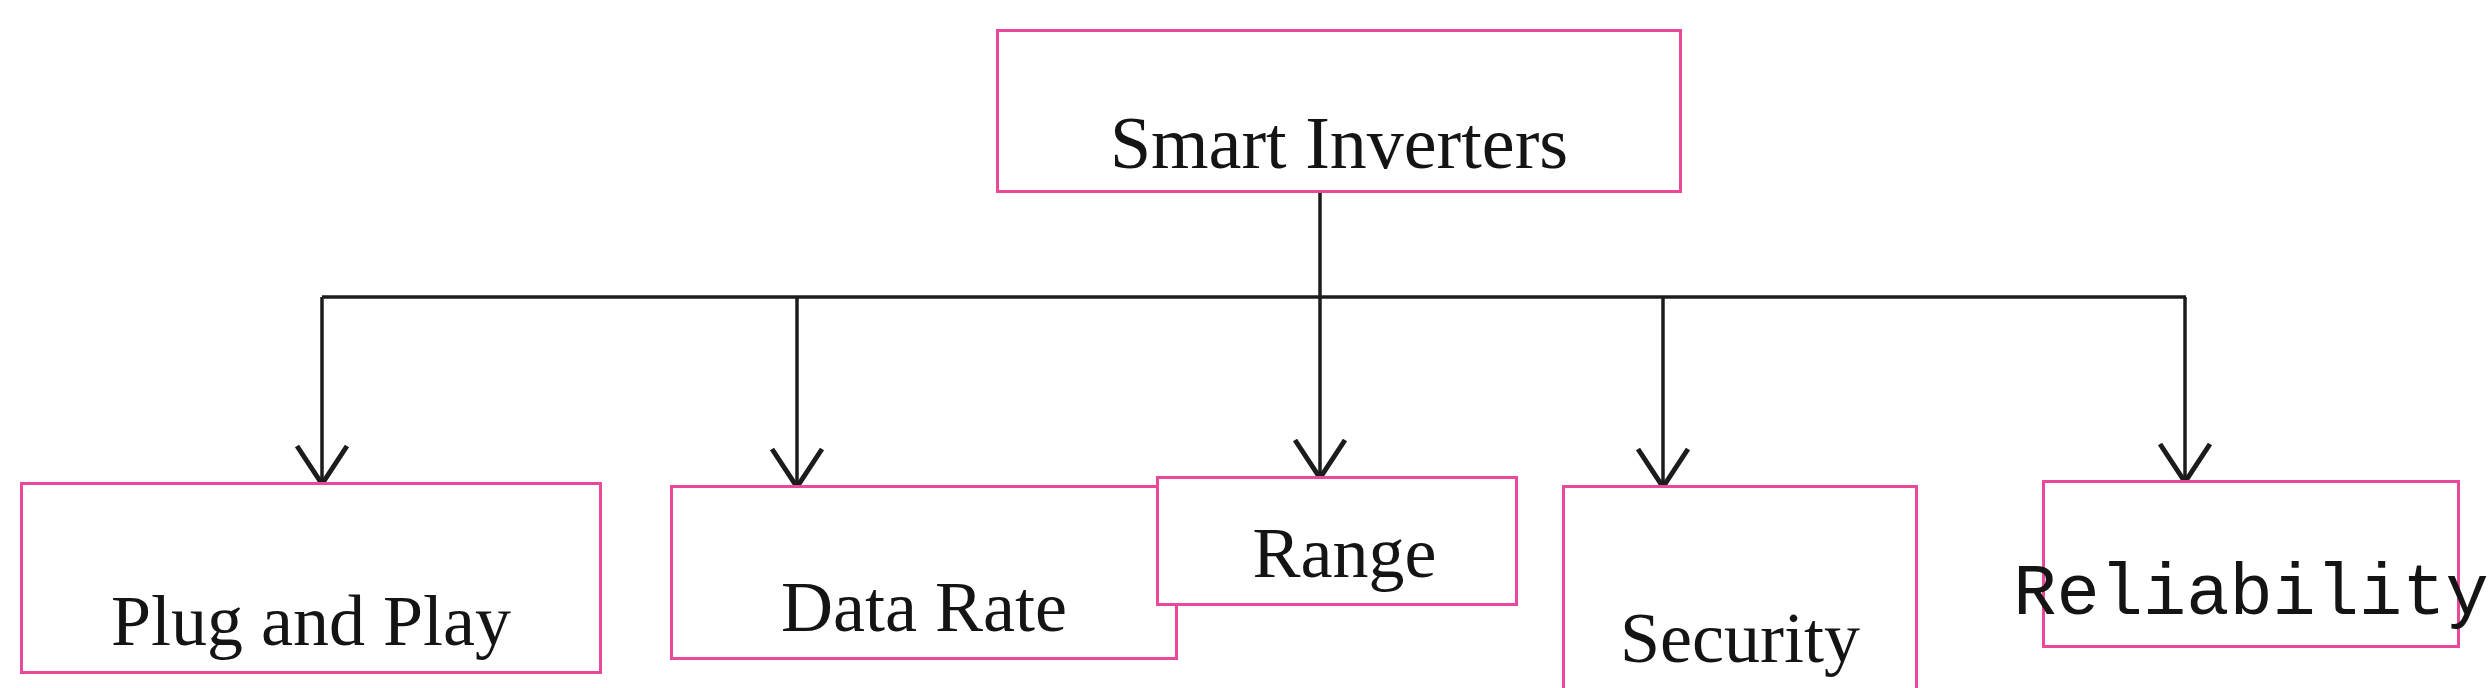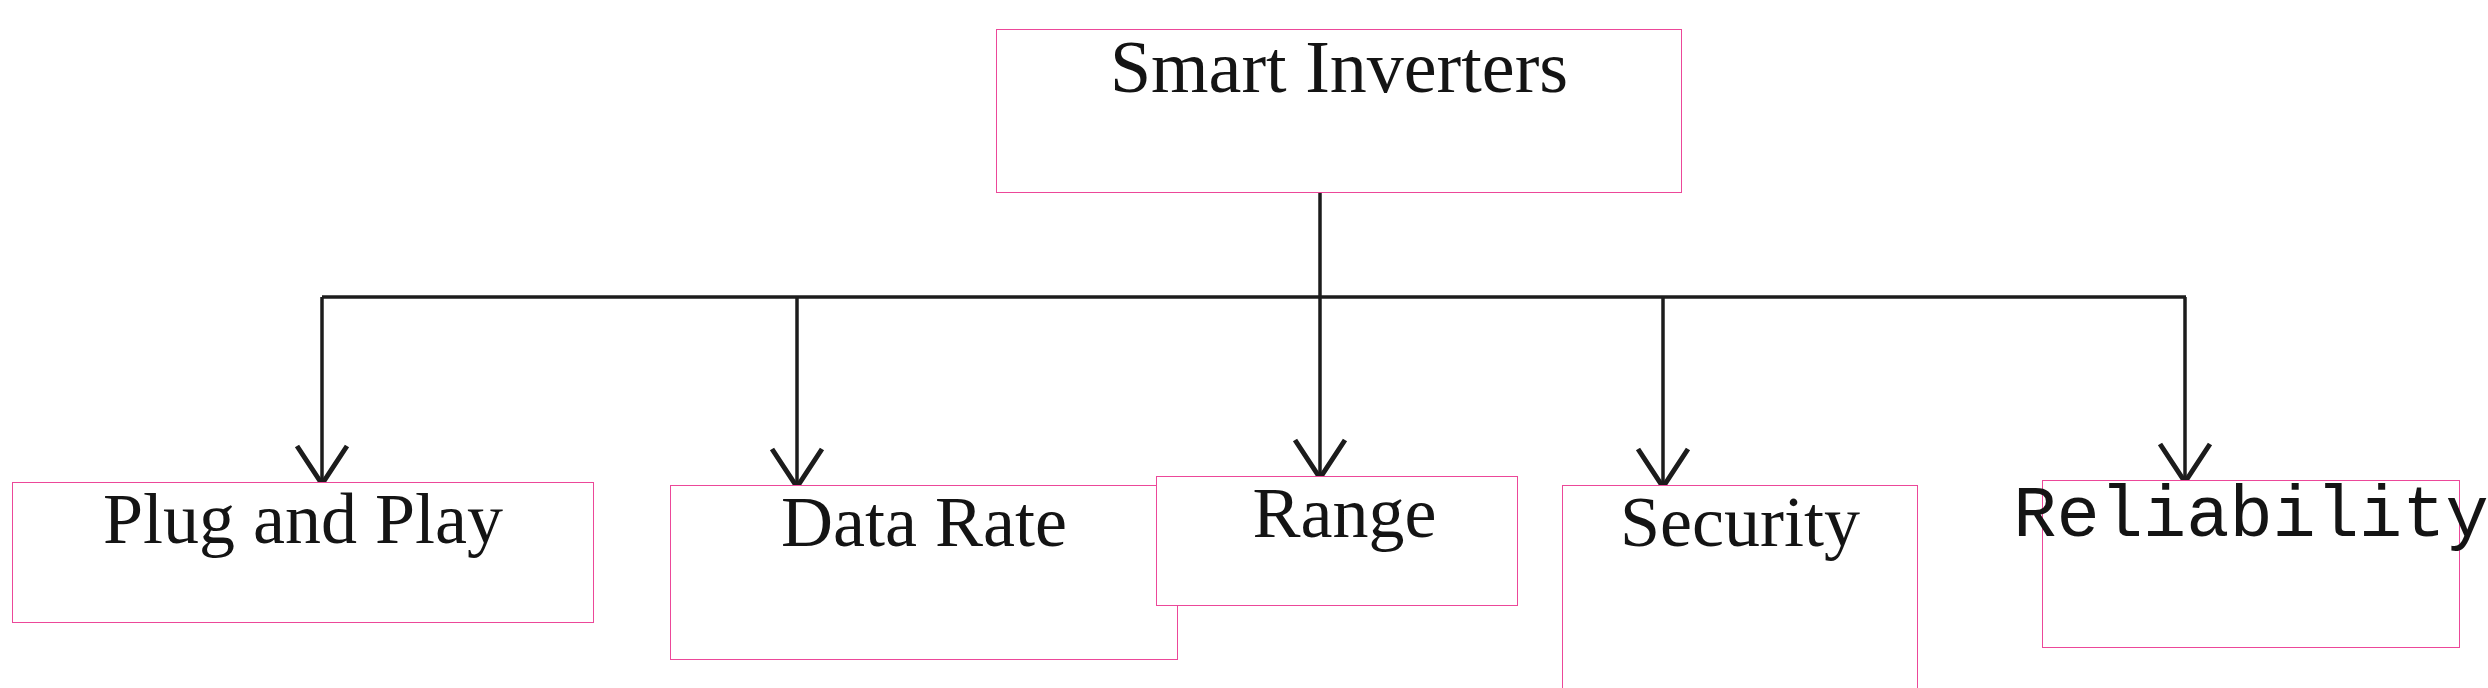--- a/index.html
+++ b/index.html
@@ -18,37 +18,37 @@
   #connector-svg {
     position: absolute;
     left: 0;
     top: 0;
     width: 2488px;
     height: 688px;
   }
   .node {
     position: absolute;
     box-sizing: border-box;
-    border: 1px solid #ec4899;
+    border: 3px solid #ec4899;
     background: #ffffff;
     display: flex;
-    align-items: flex-start;
+    align-items: flex-end;
     justify-content: center;
     color: #141414;
     font-size: 72px;
     line-height: 1;
     white-space: nowrap;
     padding-bottom: 14px;
   }
   .node-root {
     left: 996px;  top: 29px;  width: 686px; height: 164px;
     font-size: 74px;
     padding-bottom: 10px;
   }
-  .node-1 { left: 12px;   top: 482px; width: 582px; height: 141px; }
+  .node-1 { left: 20px;   top: 482px; width: 582px; height: 192px; }
   .node-2 { left: 670px;  top: 485px; width: 508px; height: 175px; }
   .node-3 { left: 1156px; top: 476px; width: 362px; height: 130px; padding-left: 15px; }
   .node-4 { left: 1562px; top: 485px; width: 356px; height: 206px; }
   .node-5 { left: 2042px; top: 480px; width: 418px; height: 168px; font-family: Liberation Mono, monospace; }
   .conn {
     stroke: #1c1c1c;
     stroke-width: 3.5;
     fill: none;
   }
   .arrowhead {

